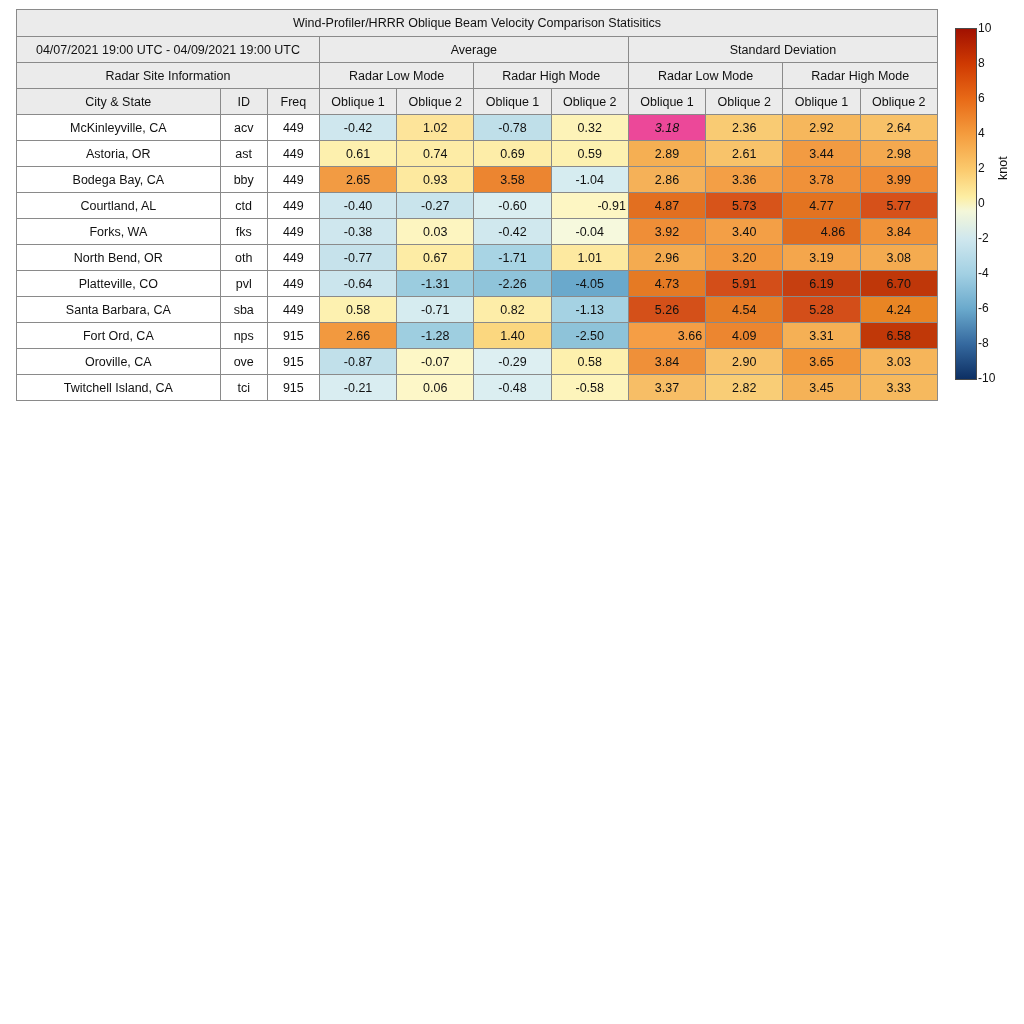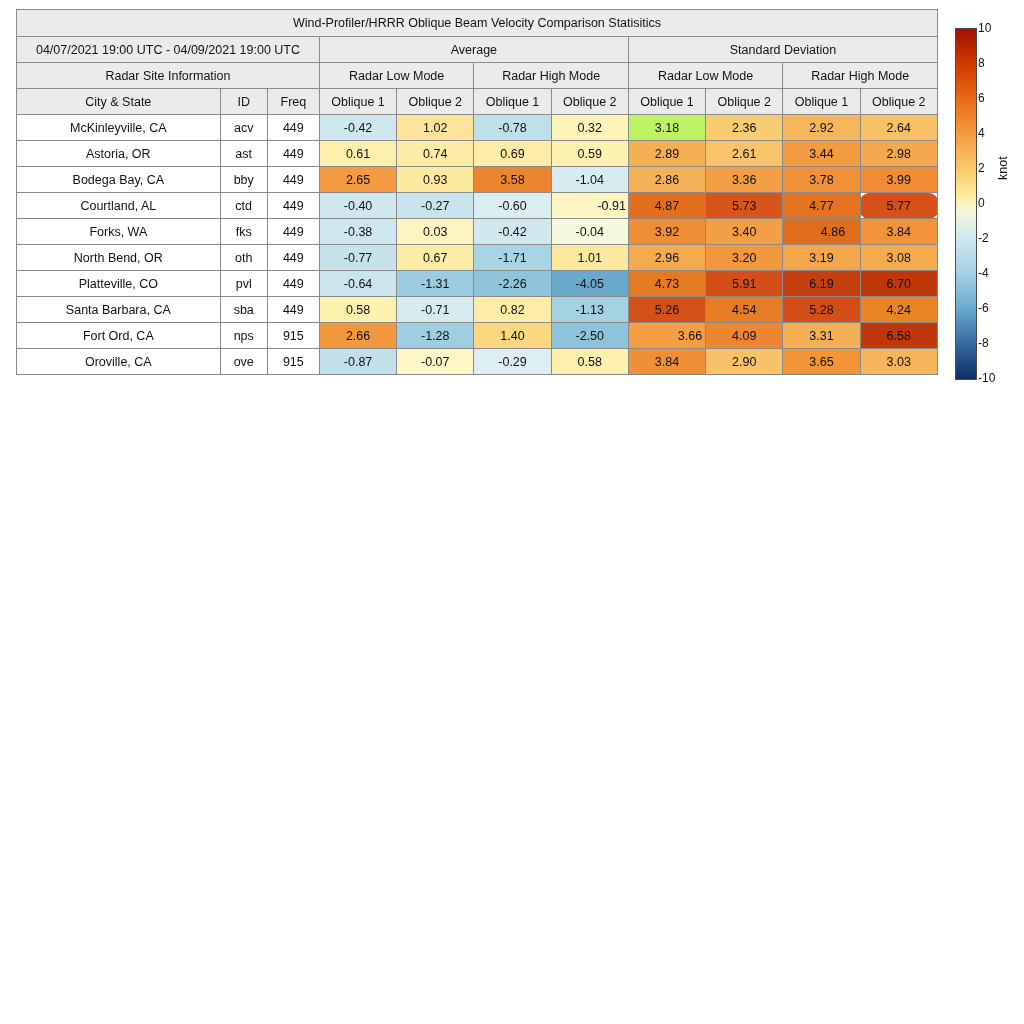--- a/index.html
+++ b/index.html
@@ -154,21 +154,21 @@
       </thead>
       <tbody id="table-body">
           <tr>
             <td class="city">McKinleyville, CA</td>
             <td class="id">acv</td>
             <td class="freq">449</td>
             <td class="val" style="background: rgb(207, 231, 238);">-0.42</td>
             <td class="val" style="background: rgb(253, 228, 154);">1.02</td>
             <td class="val" style="background: rgb(191, 223, 233);">-0.78</td>
             <td class="val" style="background: rgb(253, 243, 184);">0.32</td>
-            <td class="val" style="background: #bef264;">3.18</td>
+            <td class="val" style="background: #ec4899; font-style: italic;">3.18</td>
             <td class="val" style="background: rgb(249, 203, 115);">2.36</td>
             <td class="val" style="background: rgb(246, 183, 92);">2.92</td>
             <td class="val" style="background: rgb(248, 193, 104);">2.64</td>
           </tr>
           <tr>
             <td class="city">Astoria, OR</td>
             <td class="id">ast</td>
             <td class="freq">449</td>
             <td class="val" style="background: rgb(253, 240, 174);">0.61</td>
             <td class="val" style="background: rgb(253, 236, 166);">0.74</td>
@@ -196,21 +196,21 @@
             <td class="city">Courtland, AL</td>
             <td class="id">ctd</td>
             <td class="freq">449</td>
             <td class="val" style="background: rgb(207, 231, 238);">-0.40</td>
             <td class="val" style="background: rgb(201, 228, 236);">-0.27</td>
             <td class="val" style="background: rgb(218, 238, 241);">-0.60</td>
             <td class="val" style="background: rgb(253, 246, 195); text-align: right;">-0.91</td>
             <td class="val" style="background: rgb(226, 111, 32);">4.87</td>
             <td class="val" style="background: rgb(215, 84, 26);">5.73</td>
             <td class="val" style="background: rgb(227, 115, 32);">4.77</td>
-            <td class="val" style="background: rgb(214, 81, 26); border-radius: 9px;">5.77</td>
+            <td class="val" style="background: rgb(214, 81, 26);">5.77</td>
           </tr>
           <tr>
             <td class="city">Forks, WA</td>
             <td class="id">fks</td>
             <td class="freq">449</td>
             <td class="val" style="background: rgb(207, 231, 238);">-0.38</td>
             <td class="val" style="background: rgb(253, 245, 192);">0.03</td>
             <td class="val" style="background: rgb(208, 232, 238);">-0.42</td>
             <td class="val" style="background: rgb(246, 249, 221);">-0.04</td>
             <td class="val" style="background: rgb(239, 142, 55);">3.92</td>
@@ -275,20 +275,33 @@
             <td class="id">ove</td>
             <td class="freq">915</td>
             <td class="val" style="background: rgb(193, 224, 234);">-0.87</td>
             <td class="val" style="background: rgb(253, 247, 198);">-0.07</td>
             <td class="val" style="background: rgb(221, 239, 242);">-0.29</td>
             <td class="val" style="background: rgb(253, 240, 173);">0.58</td>
             <td class="val" style="background: rgb(239, 144, 57);">3.84</td>
             <td class="val" style="background: rgb(248, 194, 106);">2.90</td>
             <td class="val" style="background: rgb(241, 149, 56);">3.65</td>
             <td class="val" style="background: rgb(246, 181, 90);">3.03</td>
+          </tr>
+          <tr>
+            <td class="city">Twitchell Island, CA</td>
+            <td class="id">tci</td>
+            <td class="freq">915</td>
+            <td class="val" style="background: rgb(217, 237, 241);">-0.21</td>
+            <td class="val" style="background: rgb(253, 247, 200);">0.06</td>
+            <td class="val" style="background: rgb(219, 238, 241);">-0.48</td>
+            <td class="val" style="background: rgb(253, 244, 187);">-0.58</td>
+            <td class="val" style="background: rgb(247, 190, 102);">3.37</td>
+            <td class="val" style="background: rgb(249, 205, 118);">2.82</td>
+            <td class="val" style="background: rgb(245, 178, 87);">3.45</td>
+            <td class="val" style="background: rgb(246, 185, 94);">3.33</td>
           </tr>
         </tbody>
     </table>
   </div>
 
   <div id="colorbar"></div>
   <div id="cb-ticks">
       <div class="cb-tick" style="top: 28px;">10</div>
       <div class="cb-tick" style="top: 63px;">8</div>
       <div class="cb-tick" style="top: 98px;">6</div>

